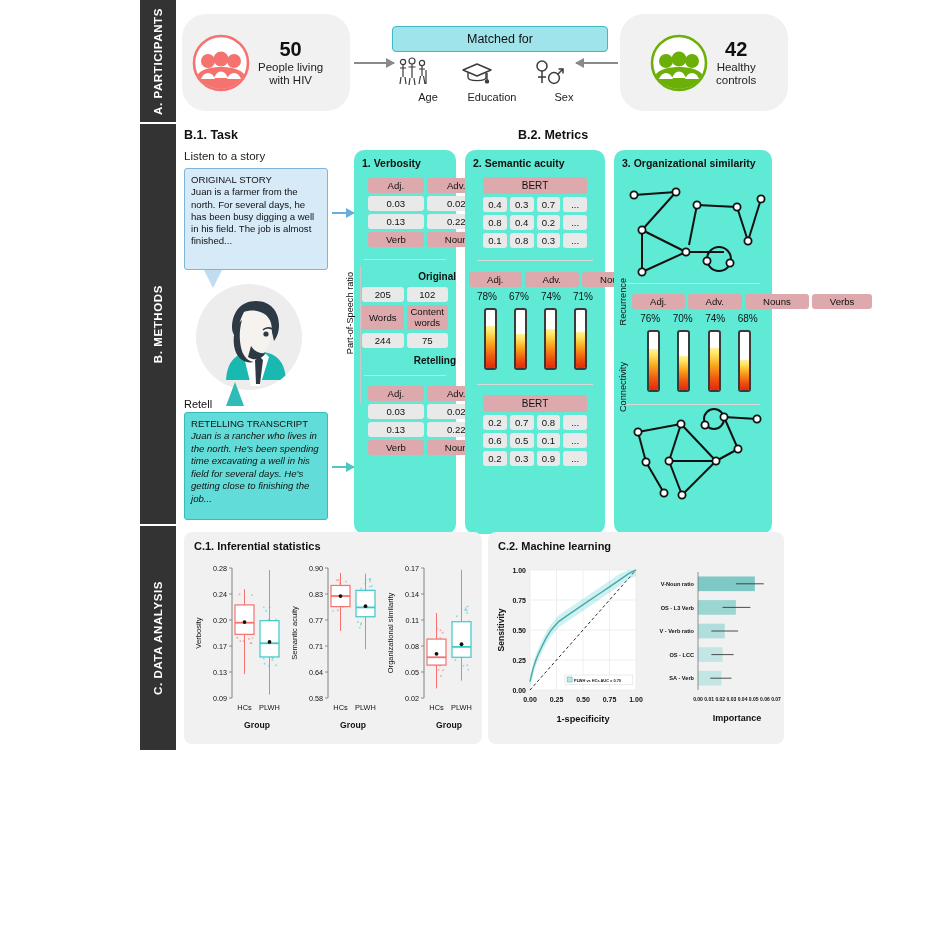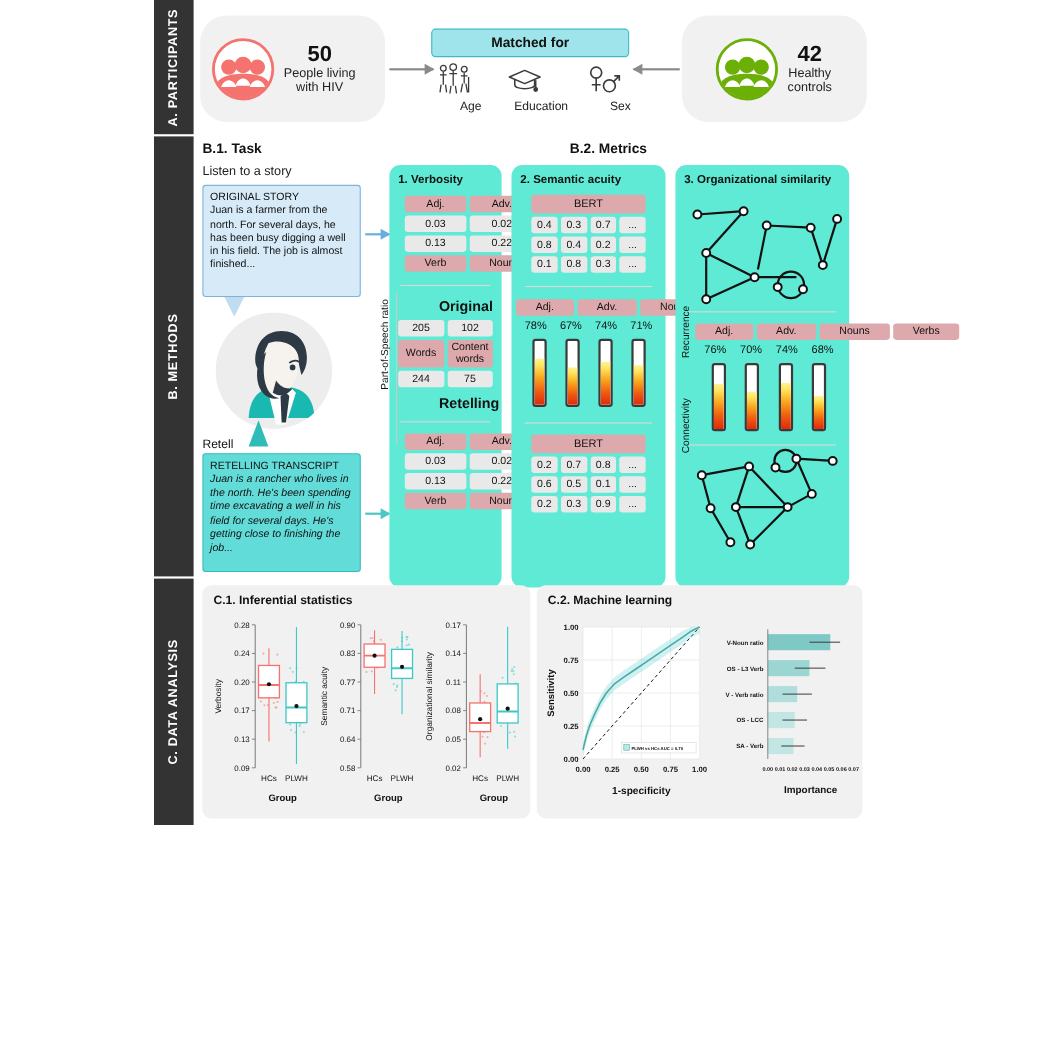--- a/index.html
+++ b/index.html
@@ -38,24 +38,24 @@
   #plwh-card { position:absolute; left:0px; top:6px; width:168px; height:97px;
     display:flex; align-items:center; padding-left:10px; }
   #hc-card   { position:absolute; left:438px; top:6px; width:168px; height:97px;
     display:flex; align-items:center; padding-left:30px; }
   .people-circle { width:58px; height:58px; border-radius:50%; position:relative; flex:0 0 auto; }
   .grp-text { margin-left:8px; line-height:1.12; }
   .grp-num  { font-size:20px; font-weight:bold; color:#111; text-align:center; }
   .grp-lab  { font-size:11.5px; color:#222; text-align:center; }
 
   #matched-band {
-    position:absolute; left:210px; top:18px; width:180px; height:26px;
+    position:absolute; left:210px; top:18px; width:216px; height:26px;
     background:#9fe4ea; border:1px solid #3fb9c4; border-radius:4px;
     display:flex; align-items:center; justify-content:center;
-    font-size:12.5px; font-weight:bold; color:#111;
+    font-size:12.5px; font-weight:normal; color:#111;
   }
   .match-item { position:absolute; top:48px; width:64px; text-align:center; }
   .match-item .mi-label { font-size:11px; color:#222; margin-top:1px; }
   #mi-age { left:214px; }
   #mi-edu { left:278px; }
   #mi-sex { left:350px; }
 
   .arrow-grey { position:absolute; height:2px; background:#8a8a8a; }
   .arrow-grey::after {
     content:""; position:absolute; top:-4px; width:0; height:0;
@@ -129,21 +129,21 @@
   .divider { height:1px; background:#d9d9d9; }
 
   #pos-vlabel {
     position:absolute; left:163px; top:148px;
     font-size:9.2px; color:#111;
     writing-mode:vertical-rl; transform:rotate(180deg);
     white-space:nowrap;
   }
   #pos-vline { position:absolute; left:178px; top:142px; width:1px; height:138px; background:#c9c9c9; }
 
-  .sec-title { font-size:13px; font-weight:bold; color:#111; text-align:left;padding-left:45px; }
+  .sec-title { font-size:10px; font-weight:bold; color:#111; text-align:right;padding-left:45px; }
   .wordgrid { display:grid; grid-template-columns:1fr 1fr; gap:3px; }
 
   
   .bert-bar { background:#dda9ac; border-radius:3px; font-size:10px; text-align:center; padding:3px 0; color:#111; }
   .bert-row { display:grid; grid-template-columns:repeat(4,1fr); gap:3px; margin-top:3px; }
 
   
   .therm-row { display:flex; justify-content:space-around; align-items:flex-end; }
   .therm {
     width:13px; height:62px; border:2px solid #3a3a3a; border-radius:3px;

